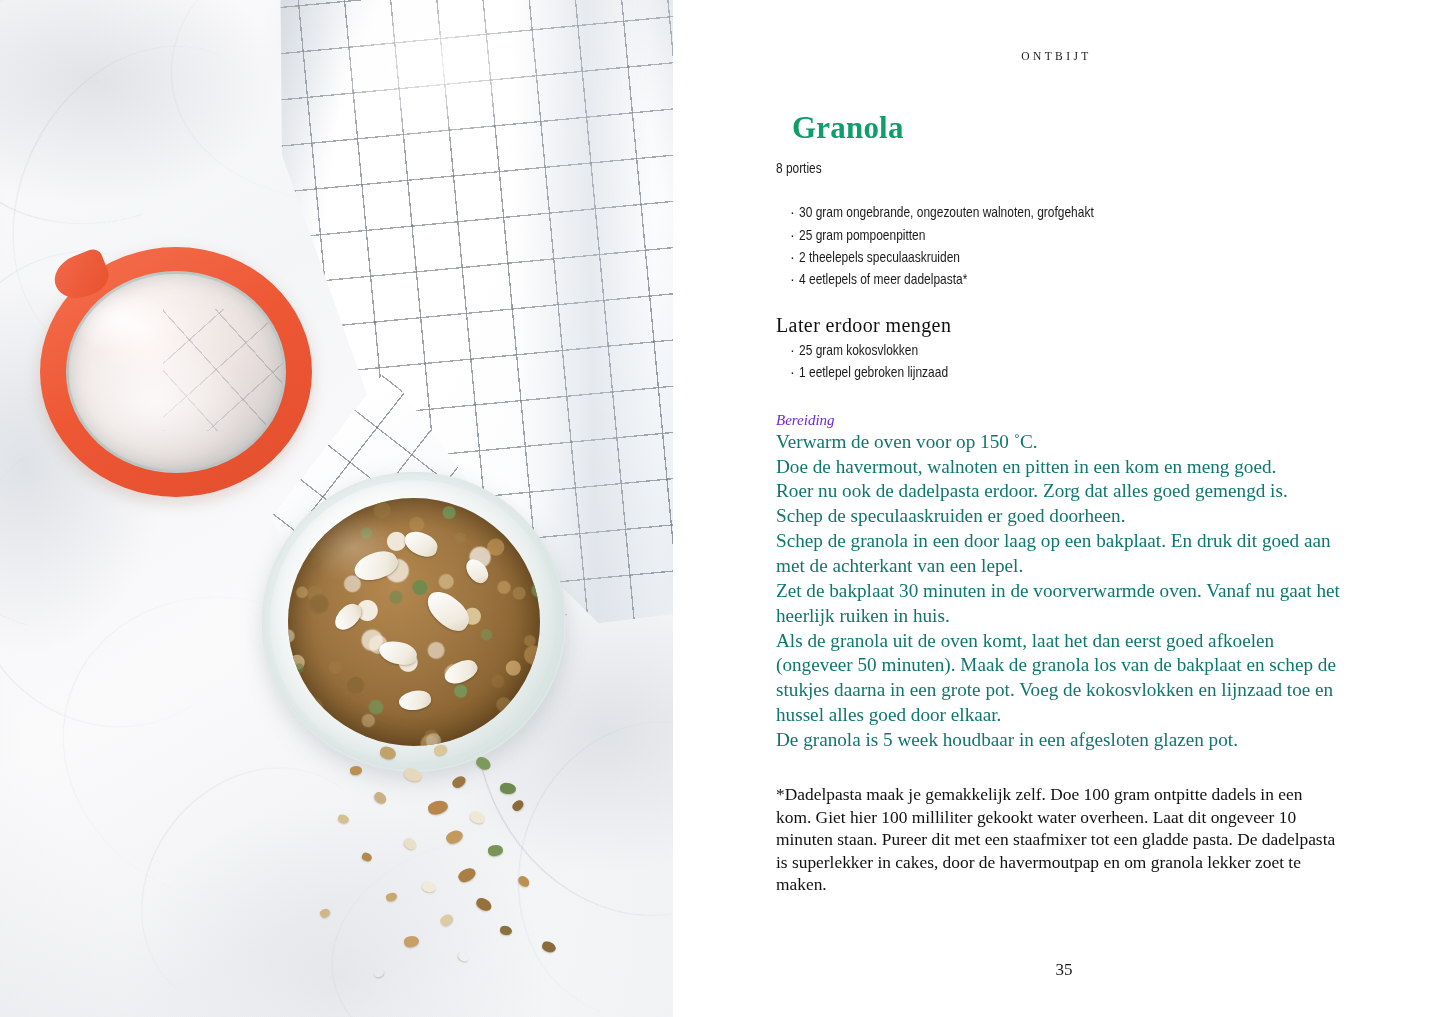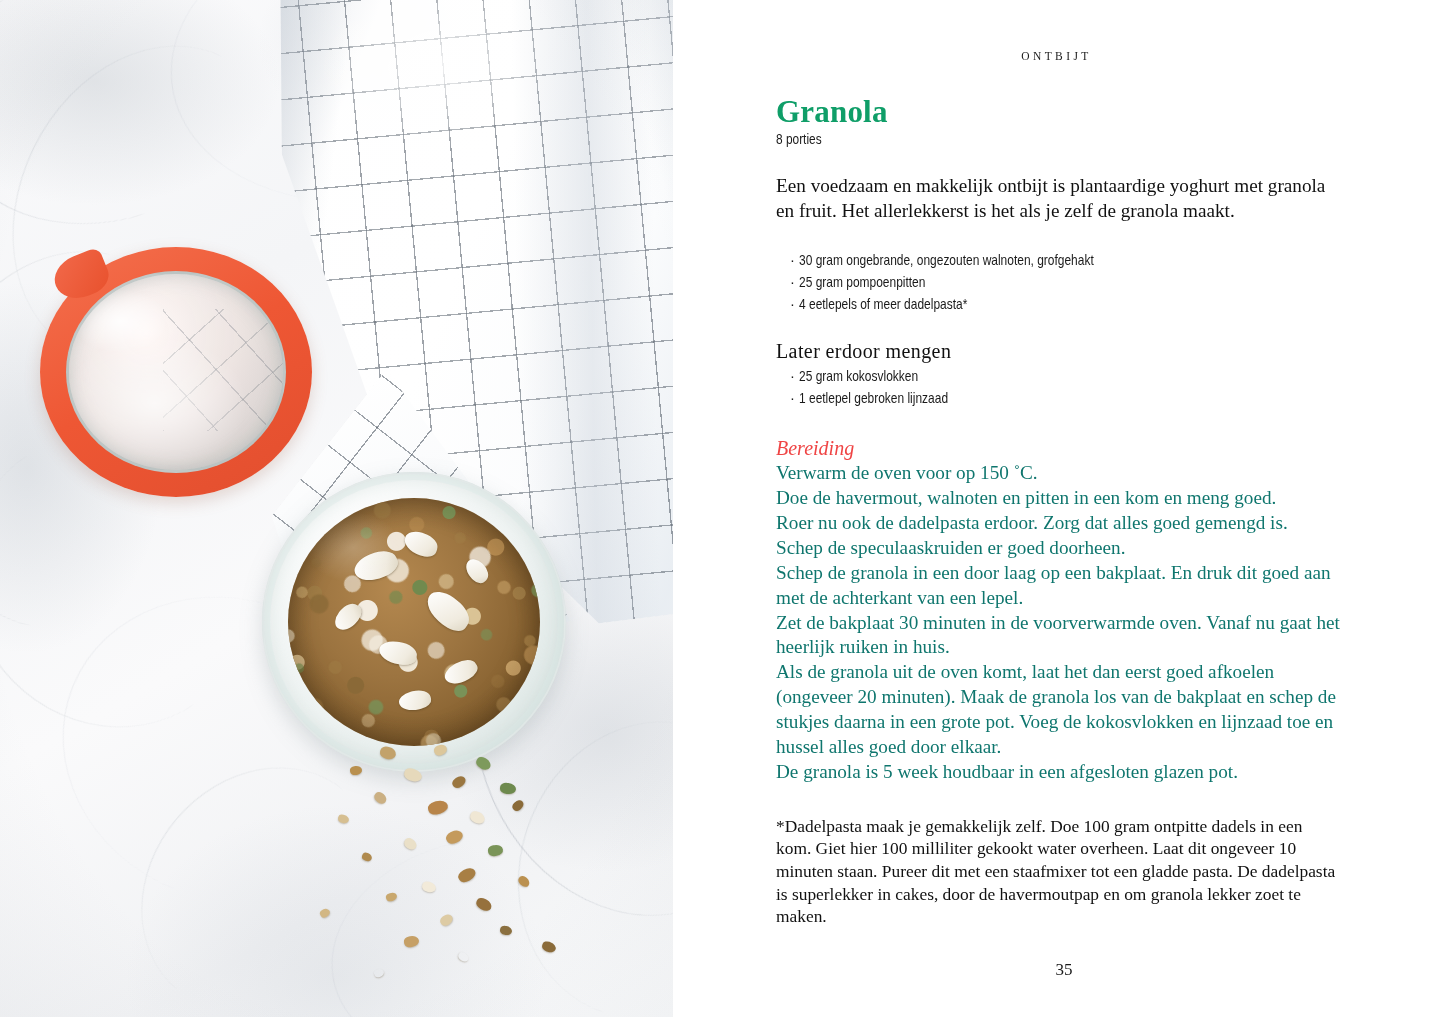--- a/index.html
+++ b/index.html
@@ -305,21 +305,21 @@
     color: #1b1b1b;
     font-family: "Liberation Serif", "DejaVu Serif", serif;
   }
   .col {
     position: absolute;
     left: 103px;
     top: 96px;
     width: 566px;
   }
   .recipe-title {
-    margin: 0;
+    margin: 16px;
     font-size: 31px;
     line-height: 1.05;
     font-weight: 700;
     color: #0f9e68;
     font-family: "Liberation Serif", "DejaVu Serif", serif;
     letter-spacing: .2px;
   }
   .servings {
     margin: 3px 0 0 0;
     font-size: 14.5px;
@@ -366,23 +366,23 @@
     font-size: 20px;
     line-height: 1.15;
     font-weight: 400;
     color: #111111;
     letter-spacing: .4px;
     font-family: "Liberation Serif", "DejaVu Serif", serif;
   }
   .ingredients.second { margin-top: 2px; }
   .method-label {
     margin: 27px 0 0 0;
-    font-size: 20px;
+    font-size: 15px;
     font-style: italic;
-    color: #ef4444;
+    color: #6d28d9;
     line-height: 1.28;
     font-family: "Liberation Serif", "DejaVu Serif", serif;
   }
   .method {
     margin: 0;
     font-size: 19.2px;
     line-height: 1.295;
     color: #0f766e;
     font-family: "Liberation Serif", "DejaVu Serif", serif;
   }
@@ -490,45 +490,45 @@
 
   <div class="text-page">
 
     <div class="running-head">ONTBIJT</div>
 
     <div class="col">
 
       <h1 class="recipe-title">Granola</h1>
       <div class="servings"><span>8 porties</span></div>
 
-      <p class="intro">Een voedzaam en makkelijk ontbijt is plantaardige yoghurt met granola en fruit. Het allerlekkerst is het als je zelf de granola maakt.</p>
 
       <ul class="ingredients">
           <li><span class="ing-txt">30 gram ongebrande, ongezouten walnoten, grofgehakt</span></li>
           <li><span class="ing-txt">25 gram pompoenpitten</span></li>
+          <li><span class="ing-txt">2 theelepels speculaaskruiden</span></li>
           <li><span class="ing-txt">4 eetlepels of meer dadelpasta*</span></li>
         </ul>
 
       <h2 class="subhead">Later erdoor mengen</h2>
 
       <ul class="ingredients second">
           <li><span class="ing-txt">25 gram kokosvlokken</span></li>
           <li><span class="ing-txt">1 eetlepel gebroken lijnzaad</span></li>
         </ul>
 
       <p class="method-label">Bereiding</p>
 
       <div class="method">
           <p>Verwarm de oven voor op 150 ˚C.</p>
           <p>Doe de havermout, walnoten en pitten in een kom en meng goed.</p>
           <p>Roer nu ook de dadelpasta erdoor. Zorg dat alles goed gemengd is.</p>
           <p>Schep de speculaaskruiden er goed doorheen.</p>
           <p>Schep de granola in een door laag op een bakplaat. En druk dit goed aan met de achterkant van een lepel.</p>
           <p>Zet de bakplaat 30 minuten in de voorverwarmde oven. Vanaf nu gaat het heerlijk ruiken in huis.</p>
-          <p>Als de granola uit de oven komt, laat het dan eerst goed afkoelen (ongeveer 20 minuten). Maak de granola los van de bakplaat en schep de stukjes daarna in een grote pot. Voeg de kokosvlokken en lijnzaad toe en hussel alles goed door elkaar.</p>
+          <p>Als de granola uit de oven komt, laat het dan eerst goed afkoelen (ongeveer 50 minuten). Maak de granola los van de bakplaat en schep de stukjes daarna in een grote pot. Voeg de kokosvlokken en lijnzaad toe en hussel alles goed door elkaar.</p>
           <p>De granola is 5 week houdbaar in een afgesloten glazen pot.</p>
         </div>
 
       <p class="footnote">*Dadelpasta maak je gemakkelijk zelf. Doe 100 gram ontpitte dadels in een kom. Giet hier 100 milliliter gekookt water overheen. Laat dit ongeveer 10 minuten staan. Pureer dit met een staafmixer tot een gladde pasta. De dadelpasta is superlekker in cakes, door de havermoutpap en om granola lekker zoet te maken.</p>
     </div>
 
     <div class="folio">35</div>
   </div>
 </div>
 

